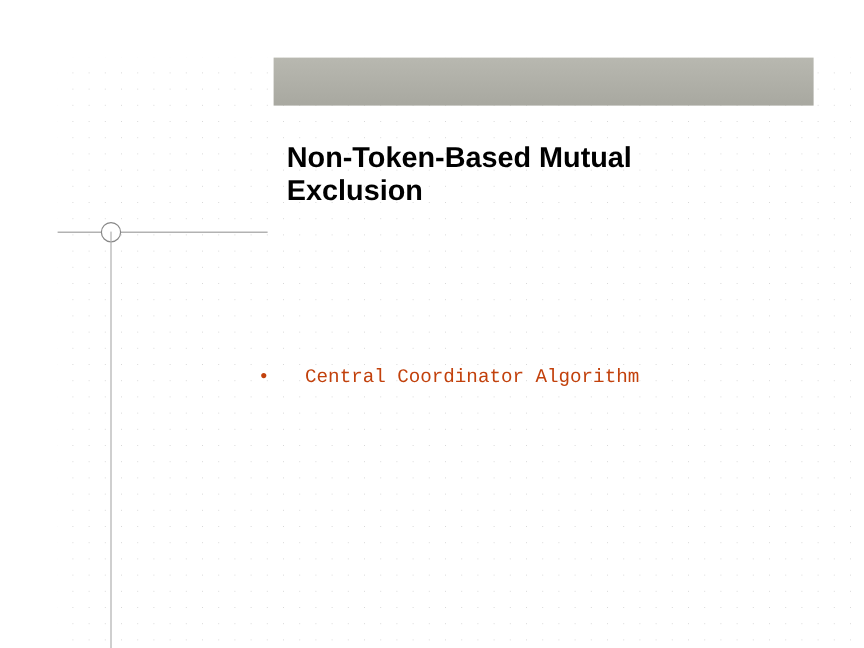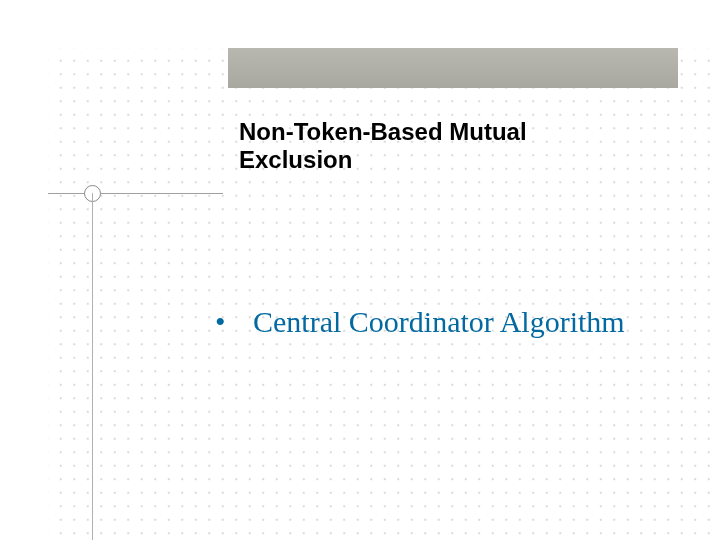--- a/index.html
+++ b/index.html
@@ -68,24 +68,24 @@
     height: 395px;
     background: #b0b0b0;
   }
   .content {
     position: absolute;
     left: 135px;
     top: 225px;
     width: 520px;
   }
   .bullet-item {
-    font-size: 30px;
-    color: #0369a1;
+    font-size: 16px;
+    color: #c2410c;
     margin-bottom: 28px;
-    font-family: Liberation Serif, serif;
+    font-family: Liberation Mono, monospace;
   }
   .bullet {
     display: inline-block;
     margin-right: 4px;
   }
 </style>
 </head>
 <body>
 
 <div class="grid"></div>

